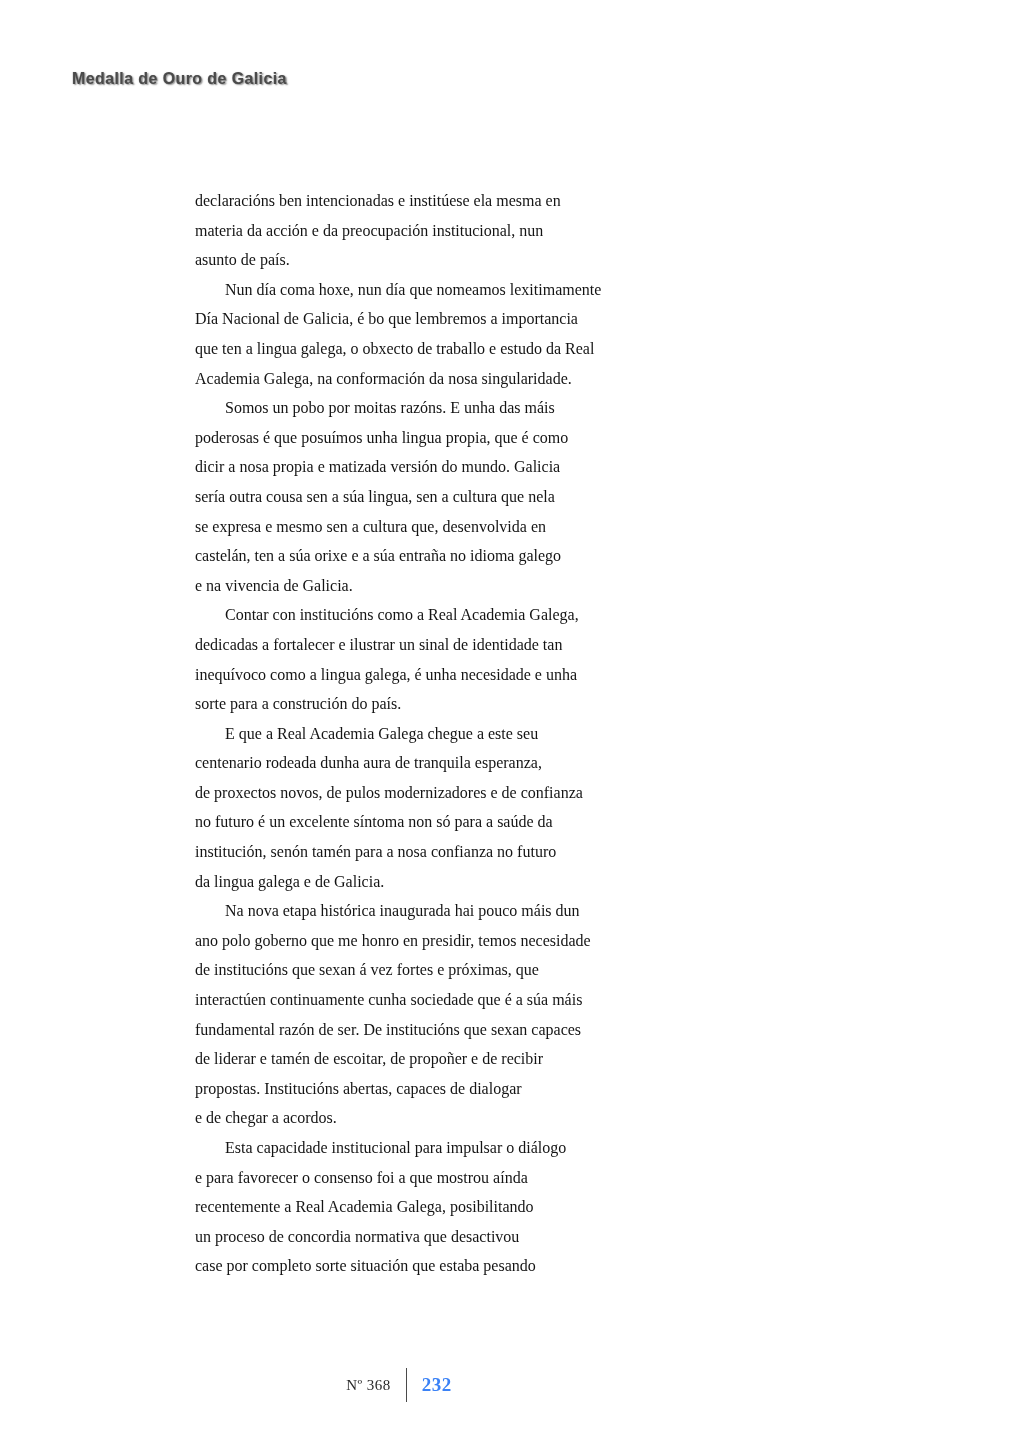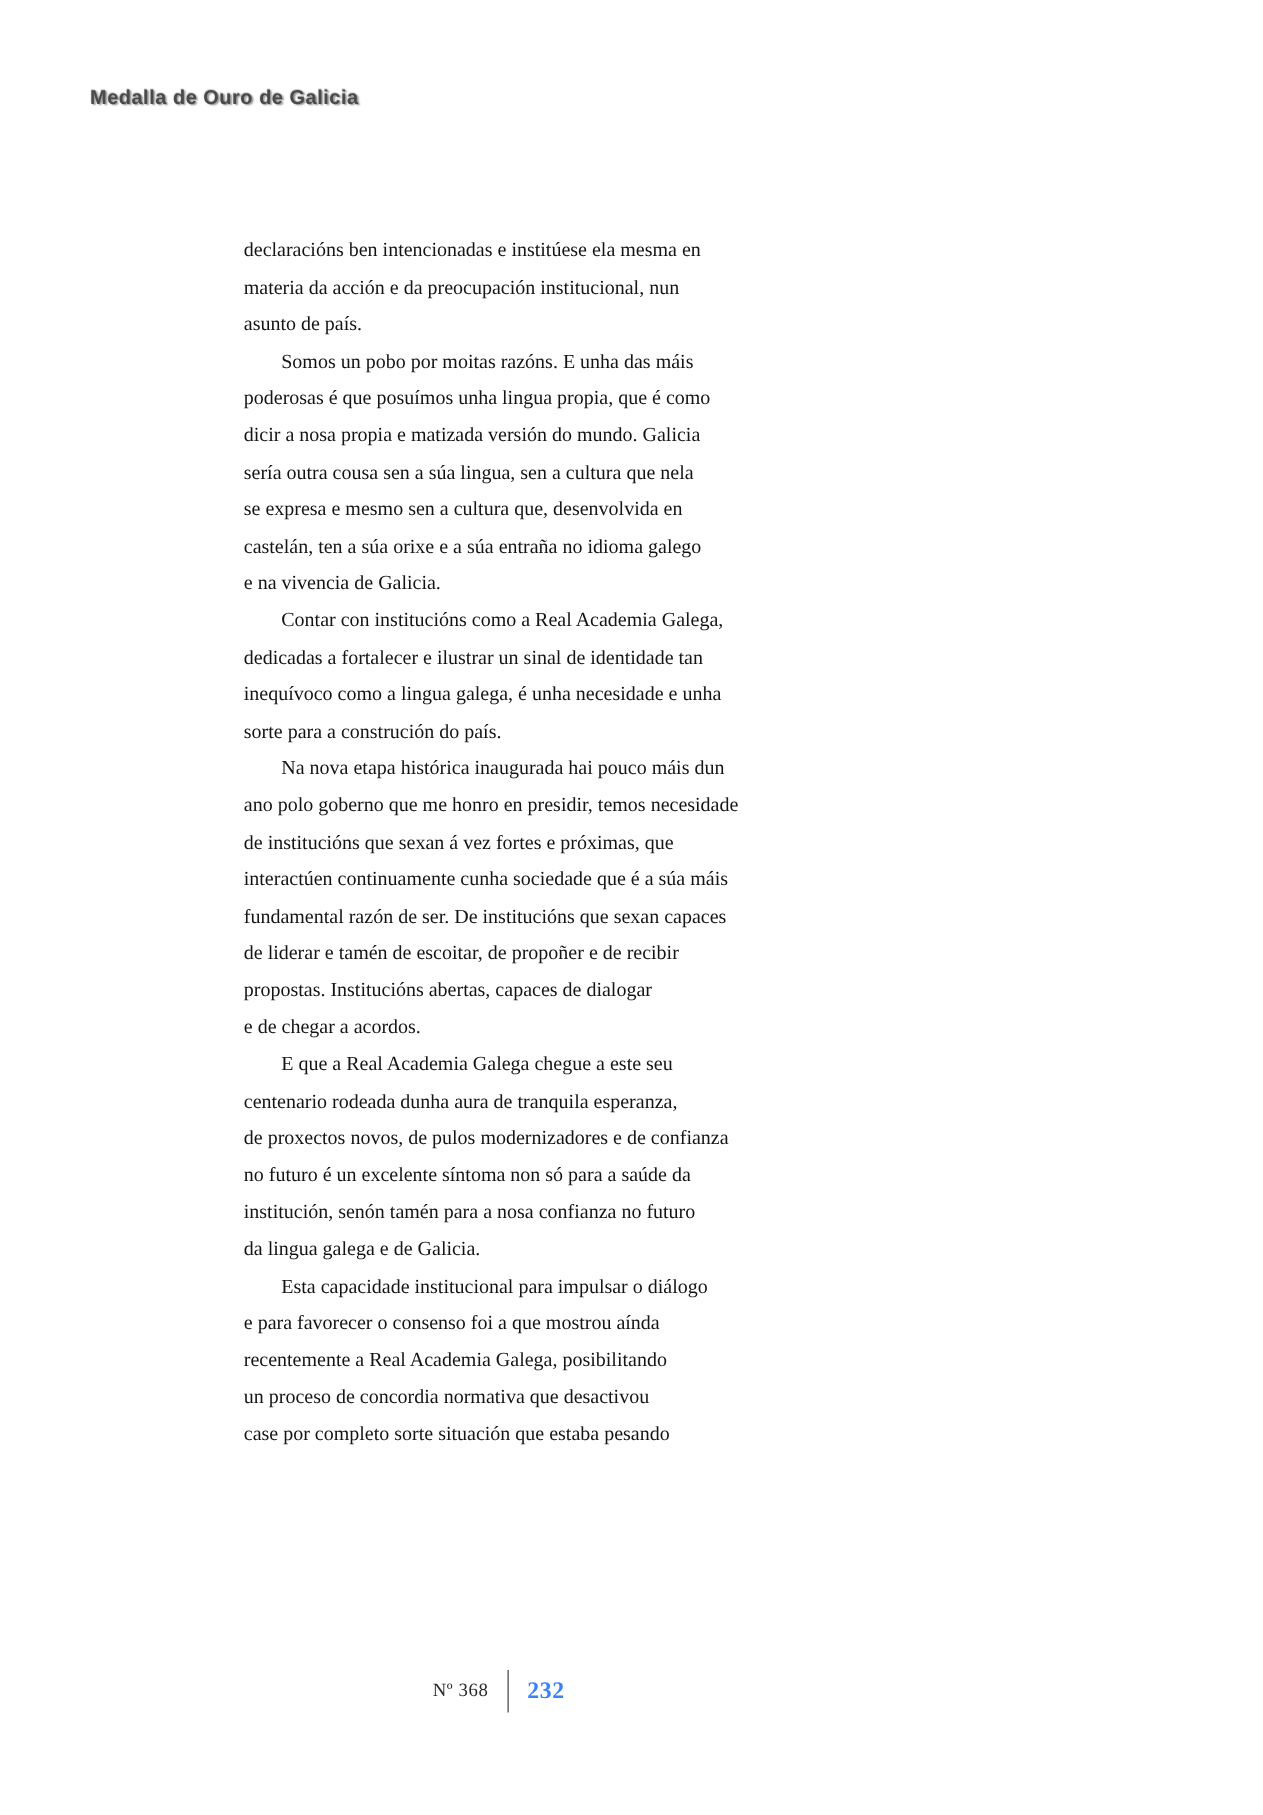--- a/index.html
+++ b/index.html
@@ -38,21 +38,21 @@
   .para {
     margin: 0;
     white-space: pre-line;
   }
   .para.indented {
     text-indent: 30px;
   }
   .footer {
     position: absolute;
     left: 0;
-    top: 1336px;
+    top: 1368px;
     width: 798px;
     display: flex;
     justify-content: center;
     align-items: center;
   }
   .footer-issue {
     font-size: 15px;
     letter-spacing: 0.5px;
     color: #2a2a2a;
     padding-right: 15px;
@@ -72,45 +72,49 @@
 </style>
 </head>
 <body>
 
 <header class="running-head">Medalla de Ouro de Galicia</header>
 
 <main class="text-block">
   <p class="para">declaracións ben intencionadas e institúese ela mesma en
 materia da acción e da preocupación institucional, nun
 asunto de país.</p>
+  <p class="para indented">Nun día coma hoxe, nun día que nomeamos lexitimamente
+Día Nacional de Galicia, é bo que lembremos a importancia
+que ten a lingua galega, o obxecto de traballo e estudo da Real
+Academia Galega, na conformación da nosa singularidade.</p>
   <p class="para indented">Somos un pobo por moitas razóns. E unha das máis
 poderosas é que posuímos unha lingua propia, que é como
 dicir a nosa propia e matizada versión do mundo. Galicia
 sería outra cousa sen a súa lingua, sen a cultura que nela
 se expresa e mesmo sen a cultura que, desenvolvida en
 castelán, ten a súa orixe e a súa entraña no idioma galego
 e na vivencia de Galicia.</p>
   <p class="para indented">Contar con institucións como a Real Academia Galega,
 dedicadas a fortalecer e ilustrar un sinal de identidade tan
 inequívoco como a lingua galega, é unha necesidade e unha
 sorte para a construción do país.</p>
+  <p class="para indented">E que a Real Academia Galega chegue a este seu
+centenario rodeada dunha aura de tranquila esperanza,
+de proxectos novos, de pulos modernizadores e de confianza
+no futuro é un excelente síntoma non só para a saúde da
+institución, senón tamén para a nosa confianza no futuro
+da lingua galega e de Galicia.</p>
   <p class="para indented">Na nova etapa histórica inaugurada hai pouco máis dun
 ano polo goberno que me honro en presidir, temos necesidade
 de institucións que sexan á vez fortes e próximas, que
 interactúen continuamente cunha sociedade que é a súa máis
 fundamental razón de ser. De institucións que sexan capaces
 de liderar e tamén de escoitar, de propoñer e de recibir
 propostas. Institucións abertas, capaces de dialogar
 e de chegar a acordos.</p>
-  <p class="para indented">E que a Real Academia Galega chegue a este seu
-centenario rodeada dunha aura de tranquila esperanza,
-de proxectos novos, de pulos modernizadores e de confianza
-no futuro é un excelente síntoma non só para a saúde da
-institución, senón tamén para a nosa confianza no futuro
-da lingua galega e de Galicia.</p>
   <p class="para indented">Esta capacidade institucional para impulsar o diálogo
 e para favorecer o consenso foi a que mostrou aínda
 recentemente a Real Academia Galega, posibilitando
 un proceso de concordia normativa que desactivou
 case por completo sorte situación que estaba pesando</p>
 </main>
 
 <footer class="footer">
   <span class="footer-issue">Nº 368</span>
   <span class="footer-divider"></span>

